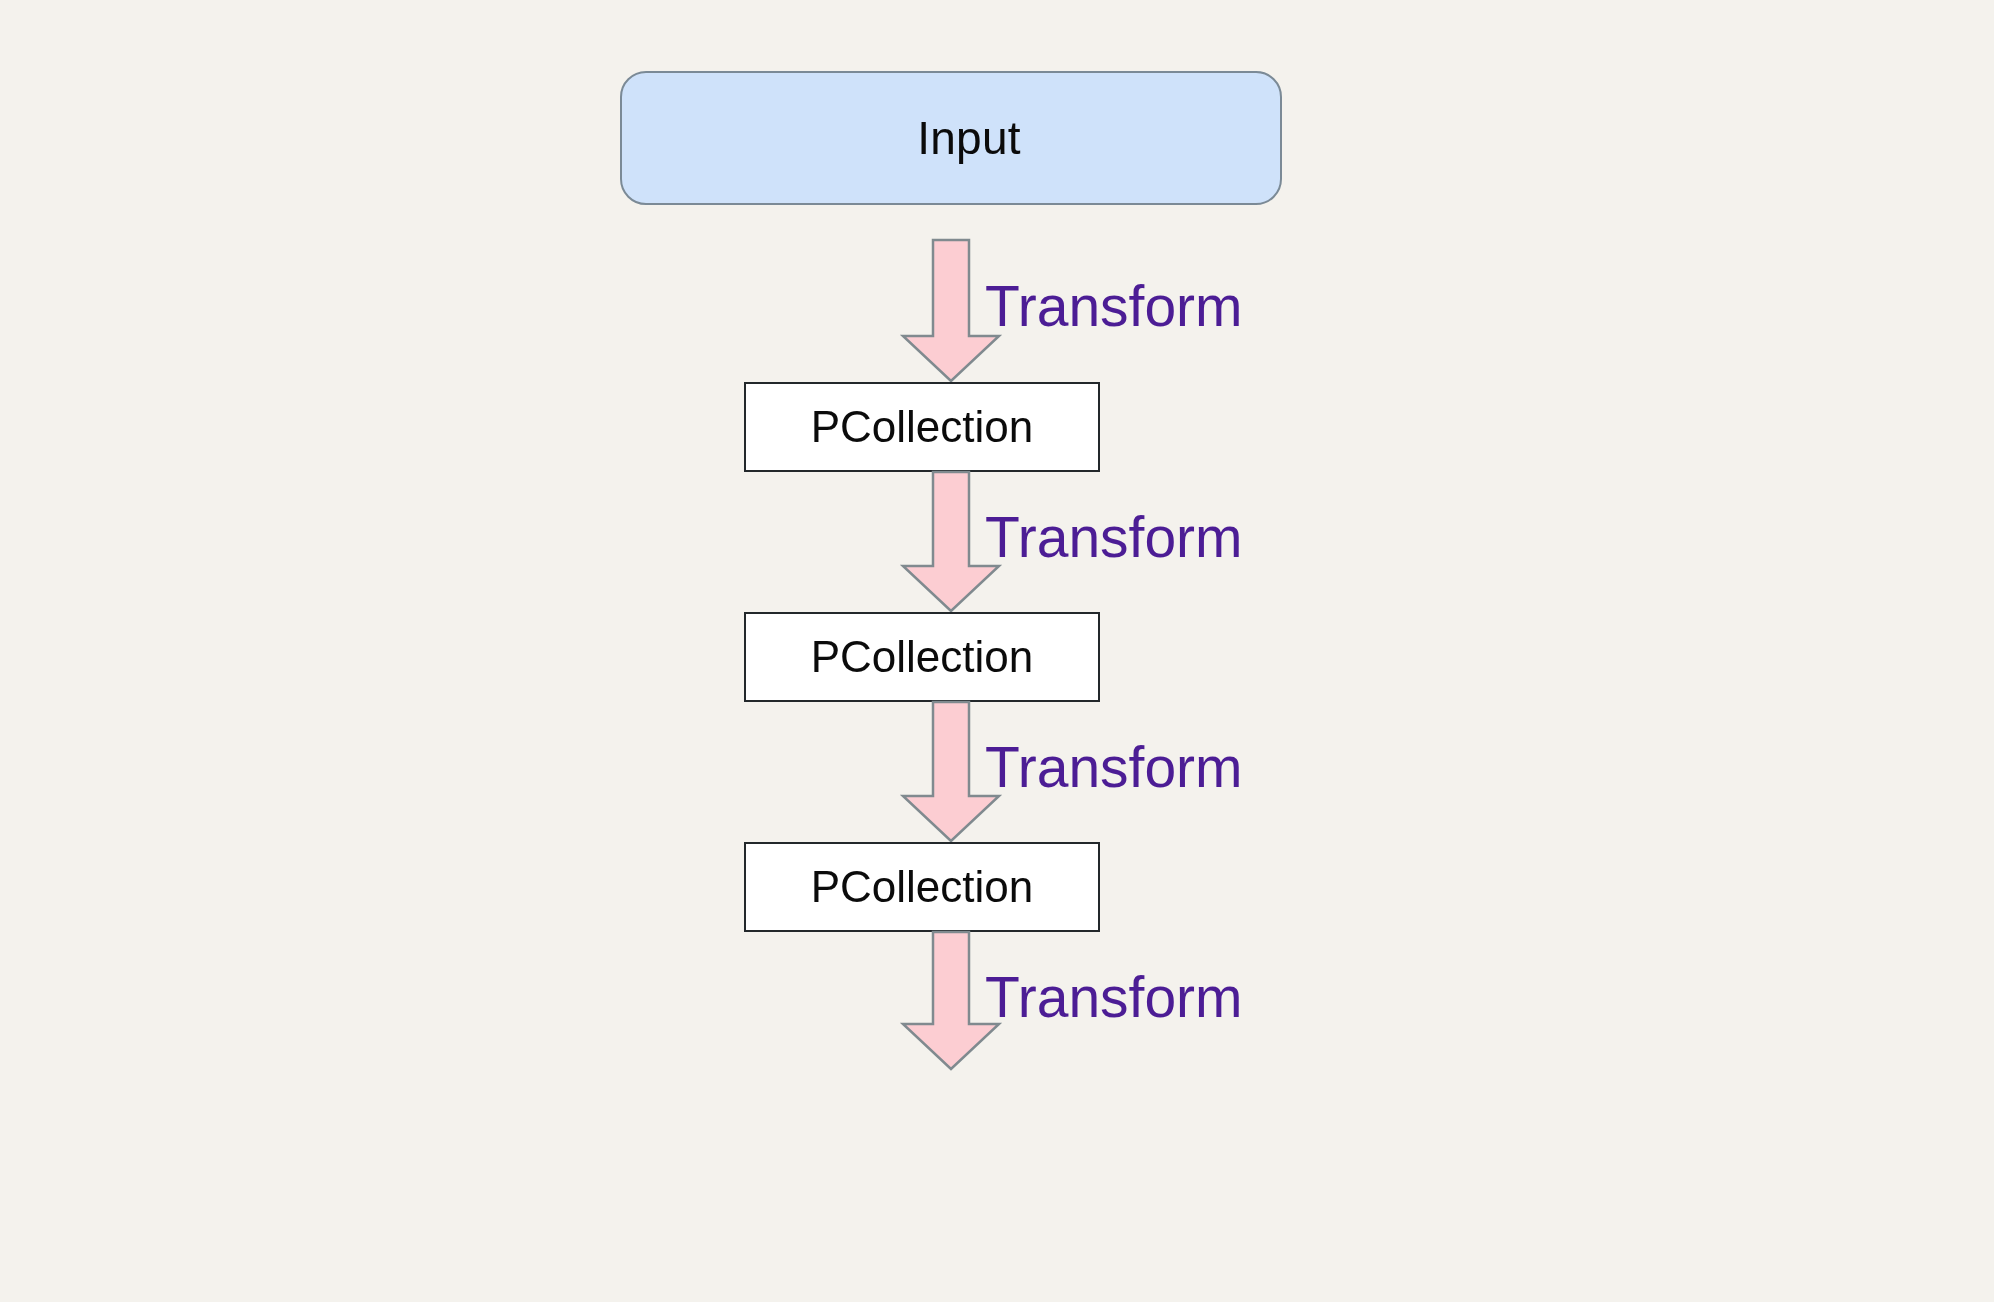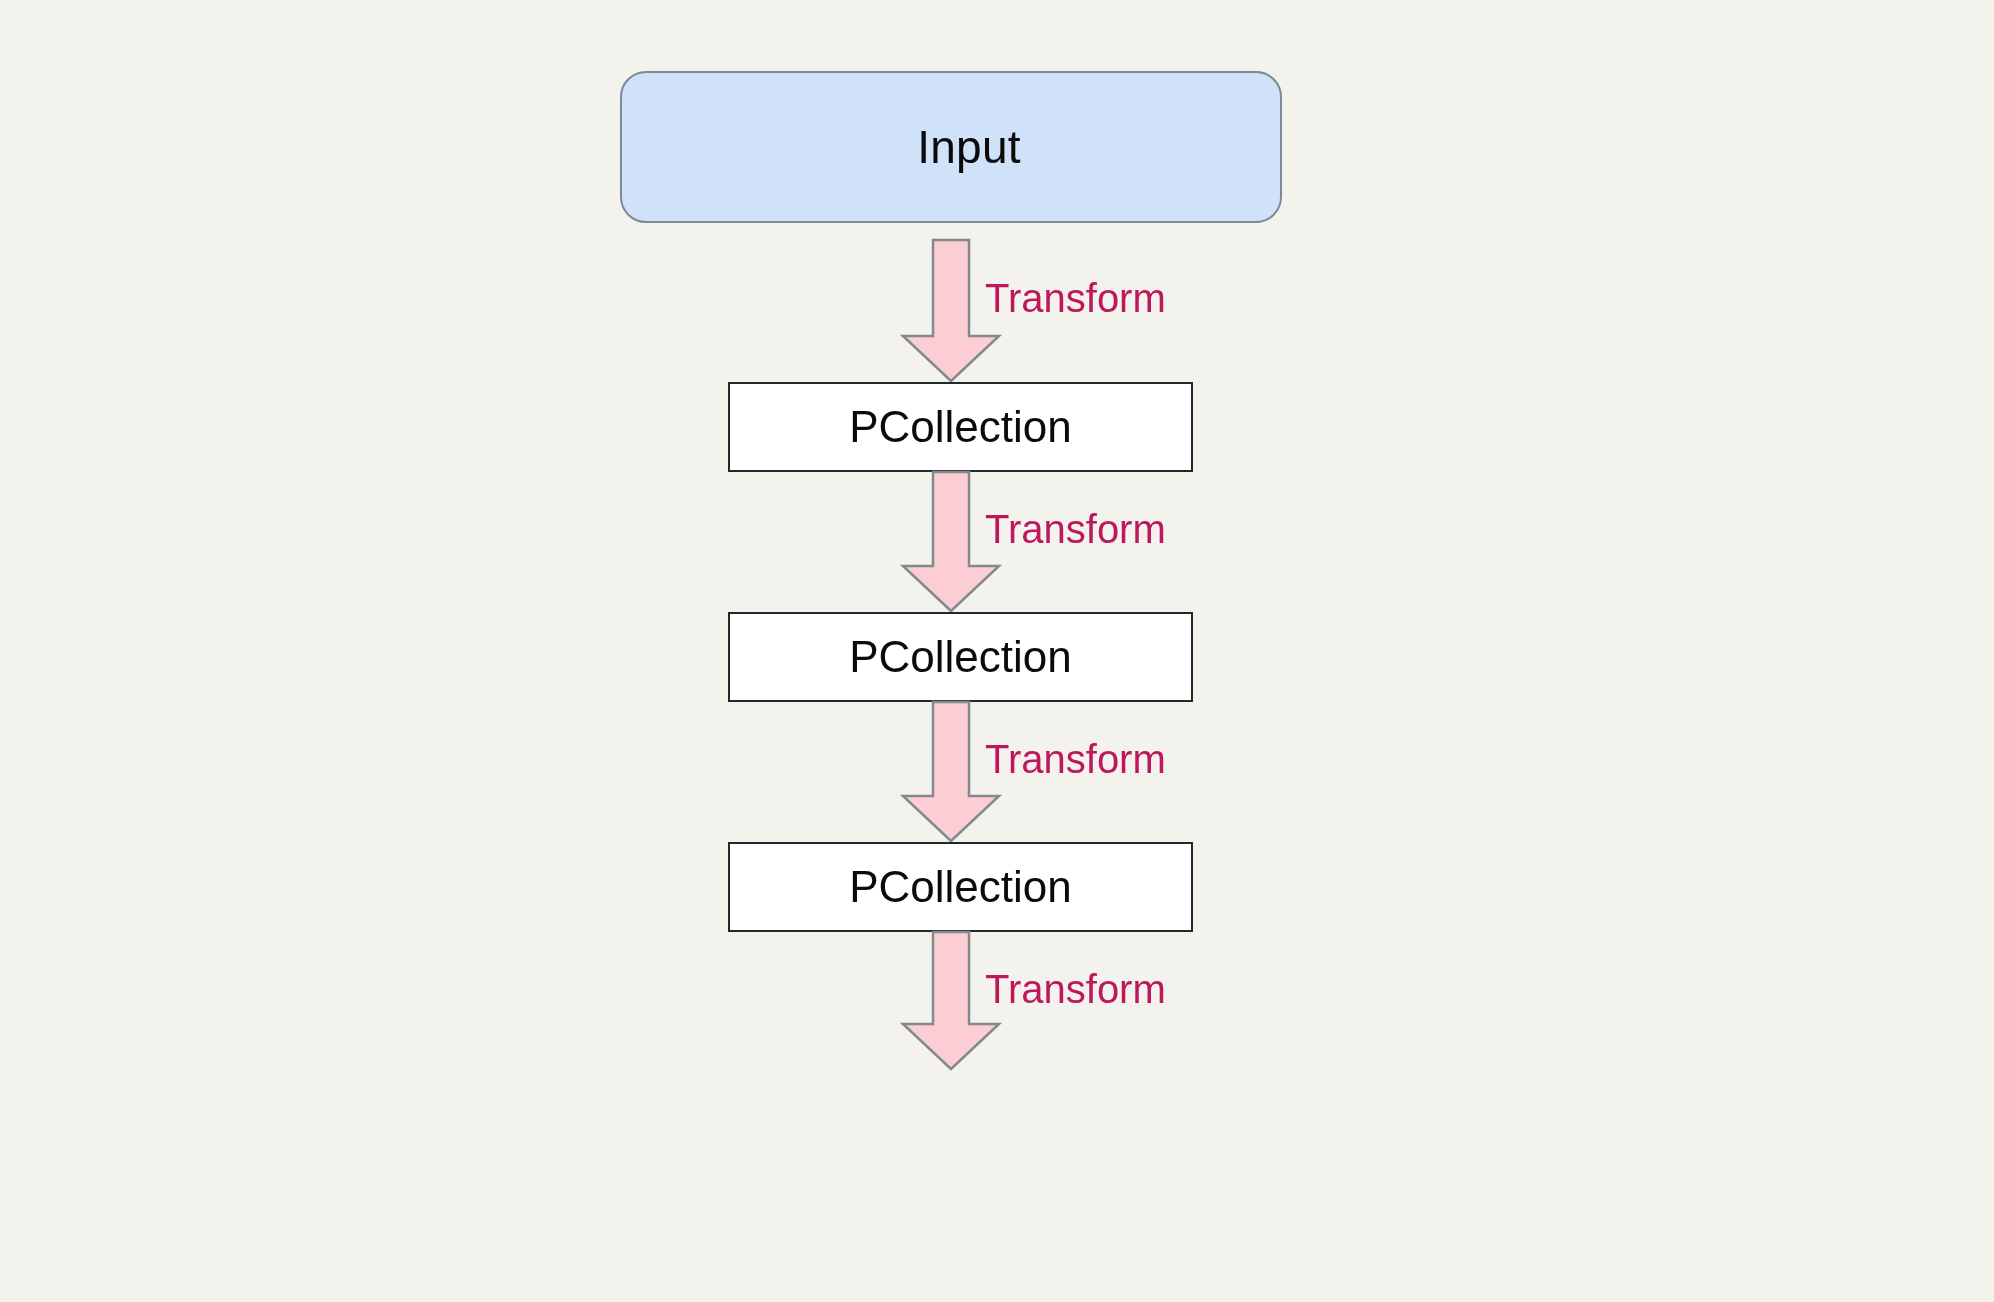--- a/index.html
+++ b/index.html
@@ -18,21 +18,21 @@
     position: relative;
     width: 1994px;
     height: 1302px;
   }
 
   
   .terminal-node {
     position: absolute;
     left: 620px;
     width: 662px;
-    height: 152px;
+    height: 134px;
     box-sizing: border-box;
     background: #cfe2fa;
     border: 2px solid #7b8a96;
     border-radius: 26px;
     display: flex;
     align-items: center;
     justify-content: center;
     padding-left: 36px;
   }
   .terminal-node .node-label {
@@ -40,22 +40,22 @@
     color: #0b0b0b;
     letter-spacing: 0.2px;
     line-height: 1;
   }
   #node-input  { top: 71px; }
   #node-output { top: 1070px; }
 
   
   .pcollection-node {
     position: absolute;
-    left: 728px;
-    width: 465px;
+    left: 744px;
+    width: 356px;
     height: 90px;
     box-sizing: border-box;
     background: #ffffff;
     border: 2px solid #23282b;
     display: flex;
     align-items: center;
     justify-content: center;
   }
   .pcollection-node .node-label {
     font-size: 44px;
@@ -80,22 +80,22 @@
   }
   #arrow-1 { top: 240px; height: 142px; }
   #arrow-2 { top: 472px; height: 140px; }
   #arrow-3 { top: 702px; height: 140px; }
   #arrow-4 { top: 932px; height: 138px; }
 
   
   .edge-label {
     position: absolute;
     left: 985px;
-    font-size: 40px;
-    color: #be185d;
+    font-size: 57px;
+    color: #4c1d95;
     line-height: 1;
     white-space: nowrap;
   }
   #edge-label-1 { top: 278px; }
   #edge-label-2 { top: 509px; }
   #edge-label-3 { top: 739px; }
   #edge-label-4 { top: 969px; }
 </style>
 </head>
 <body>

